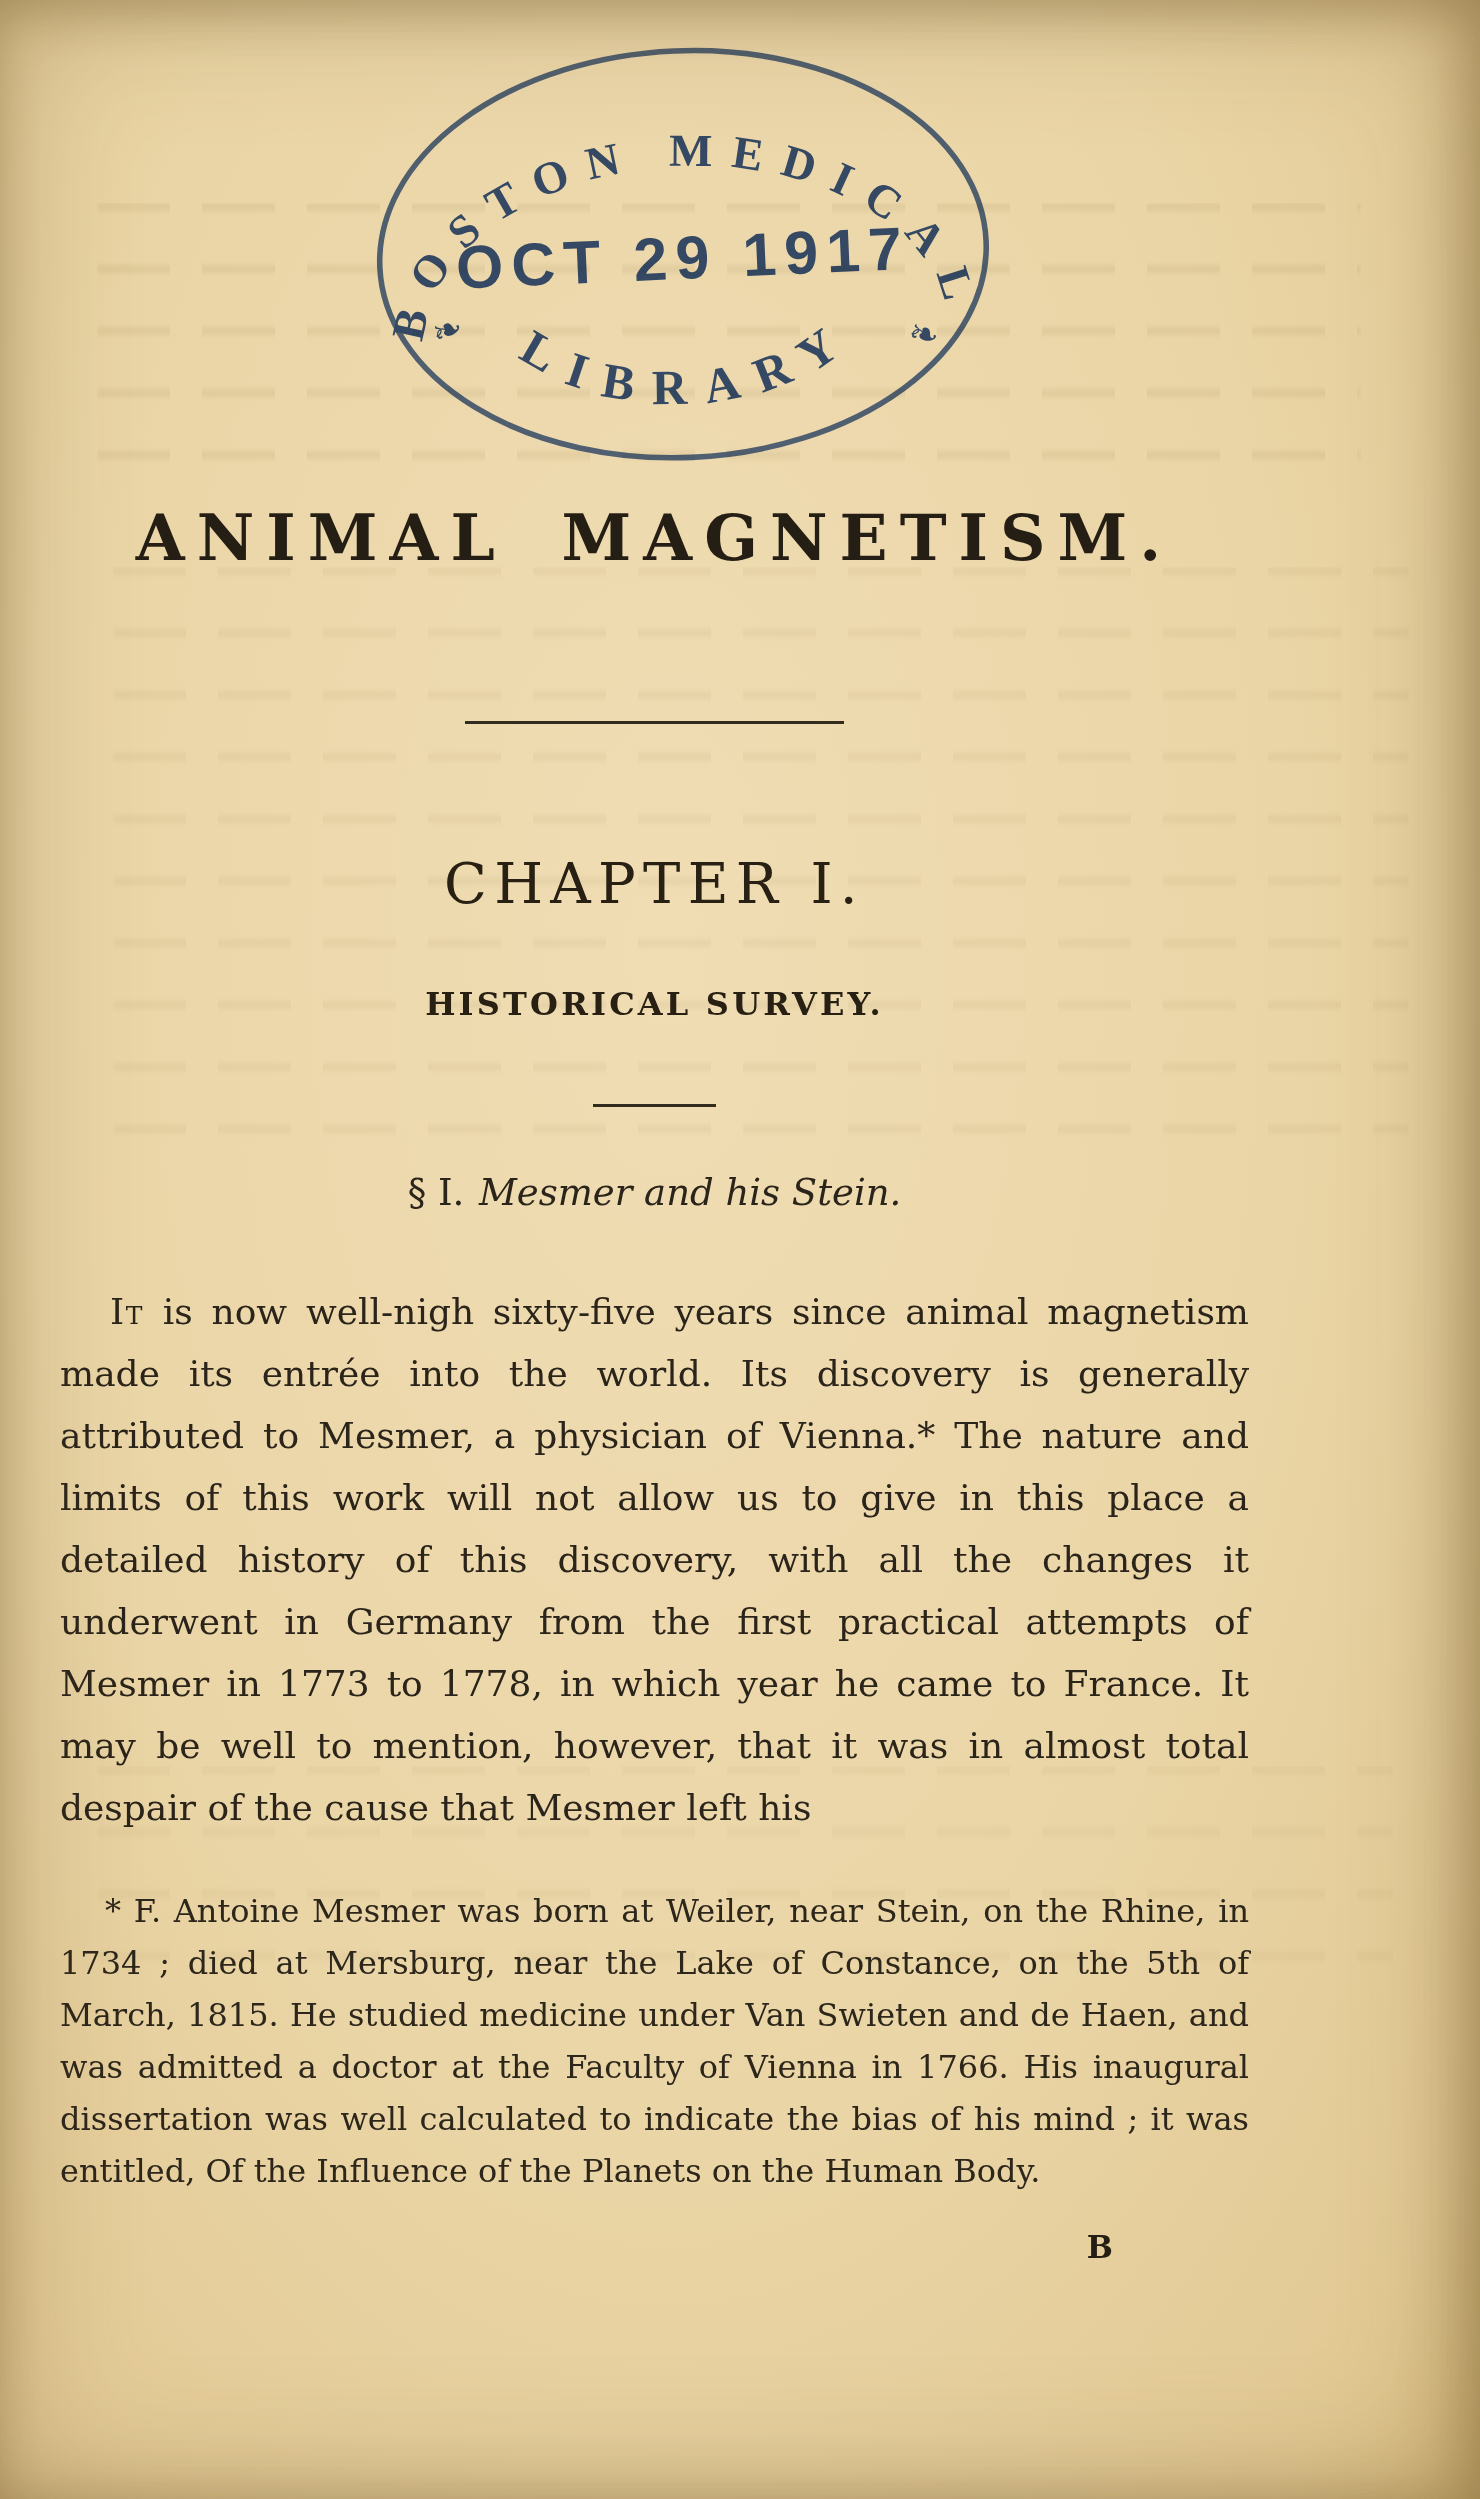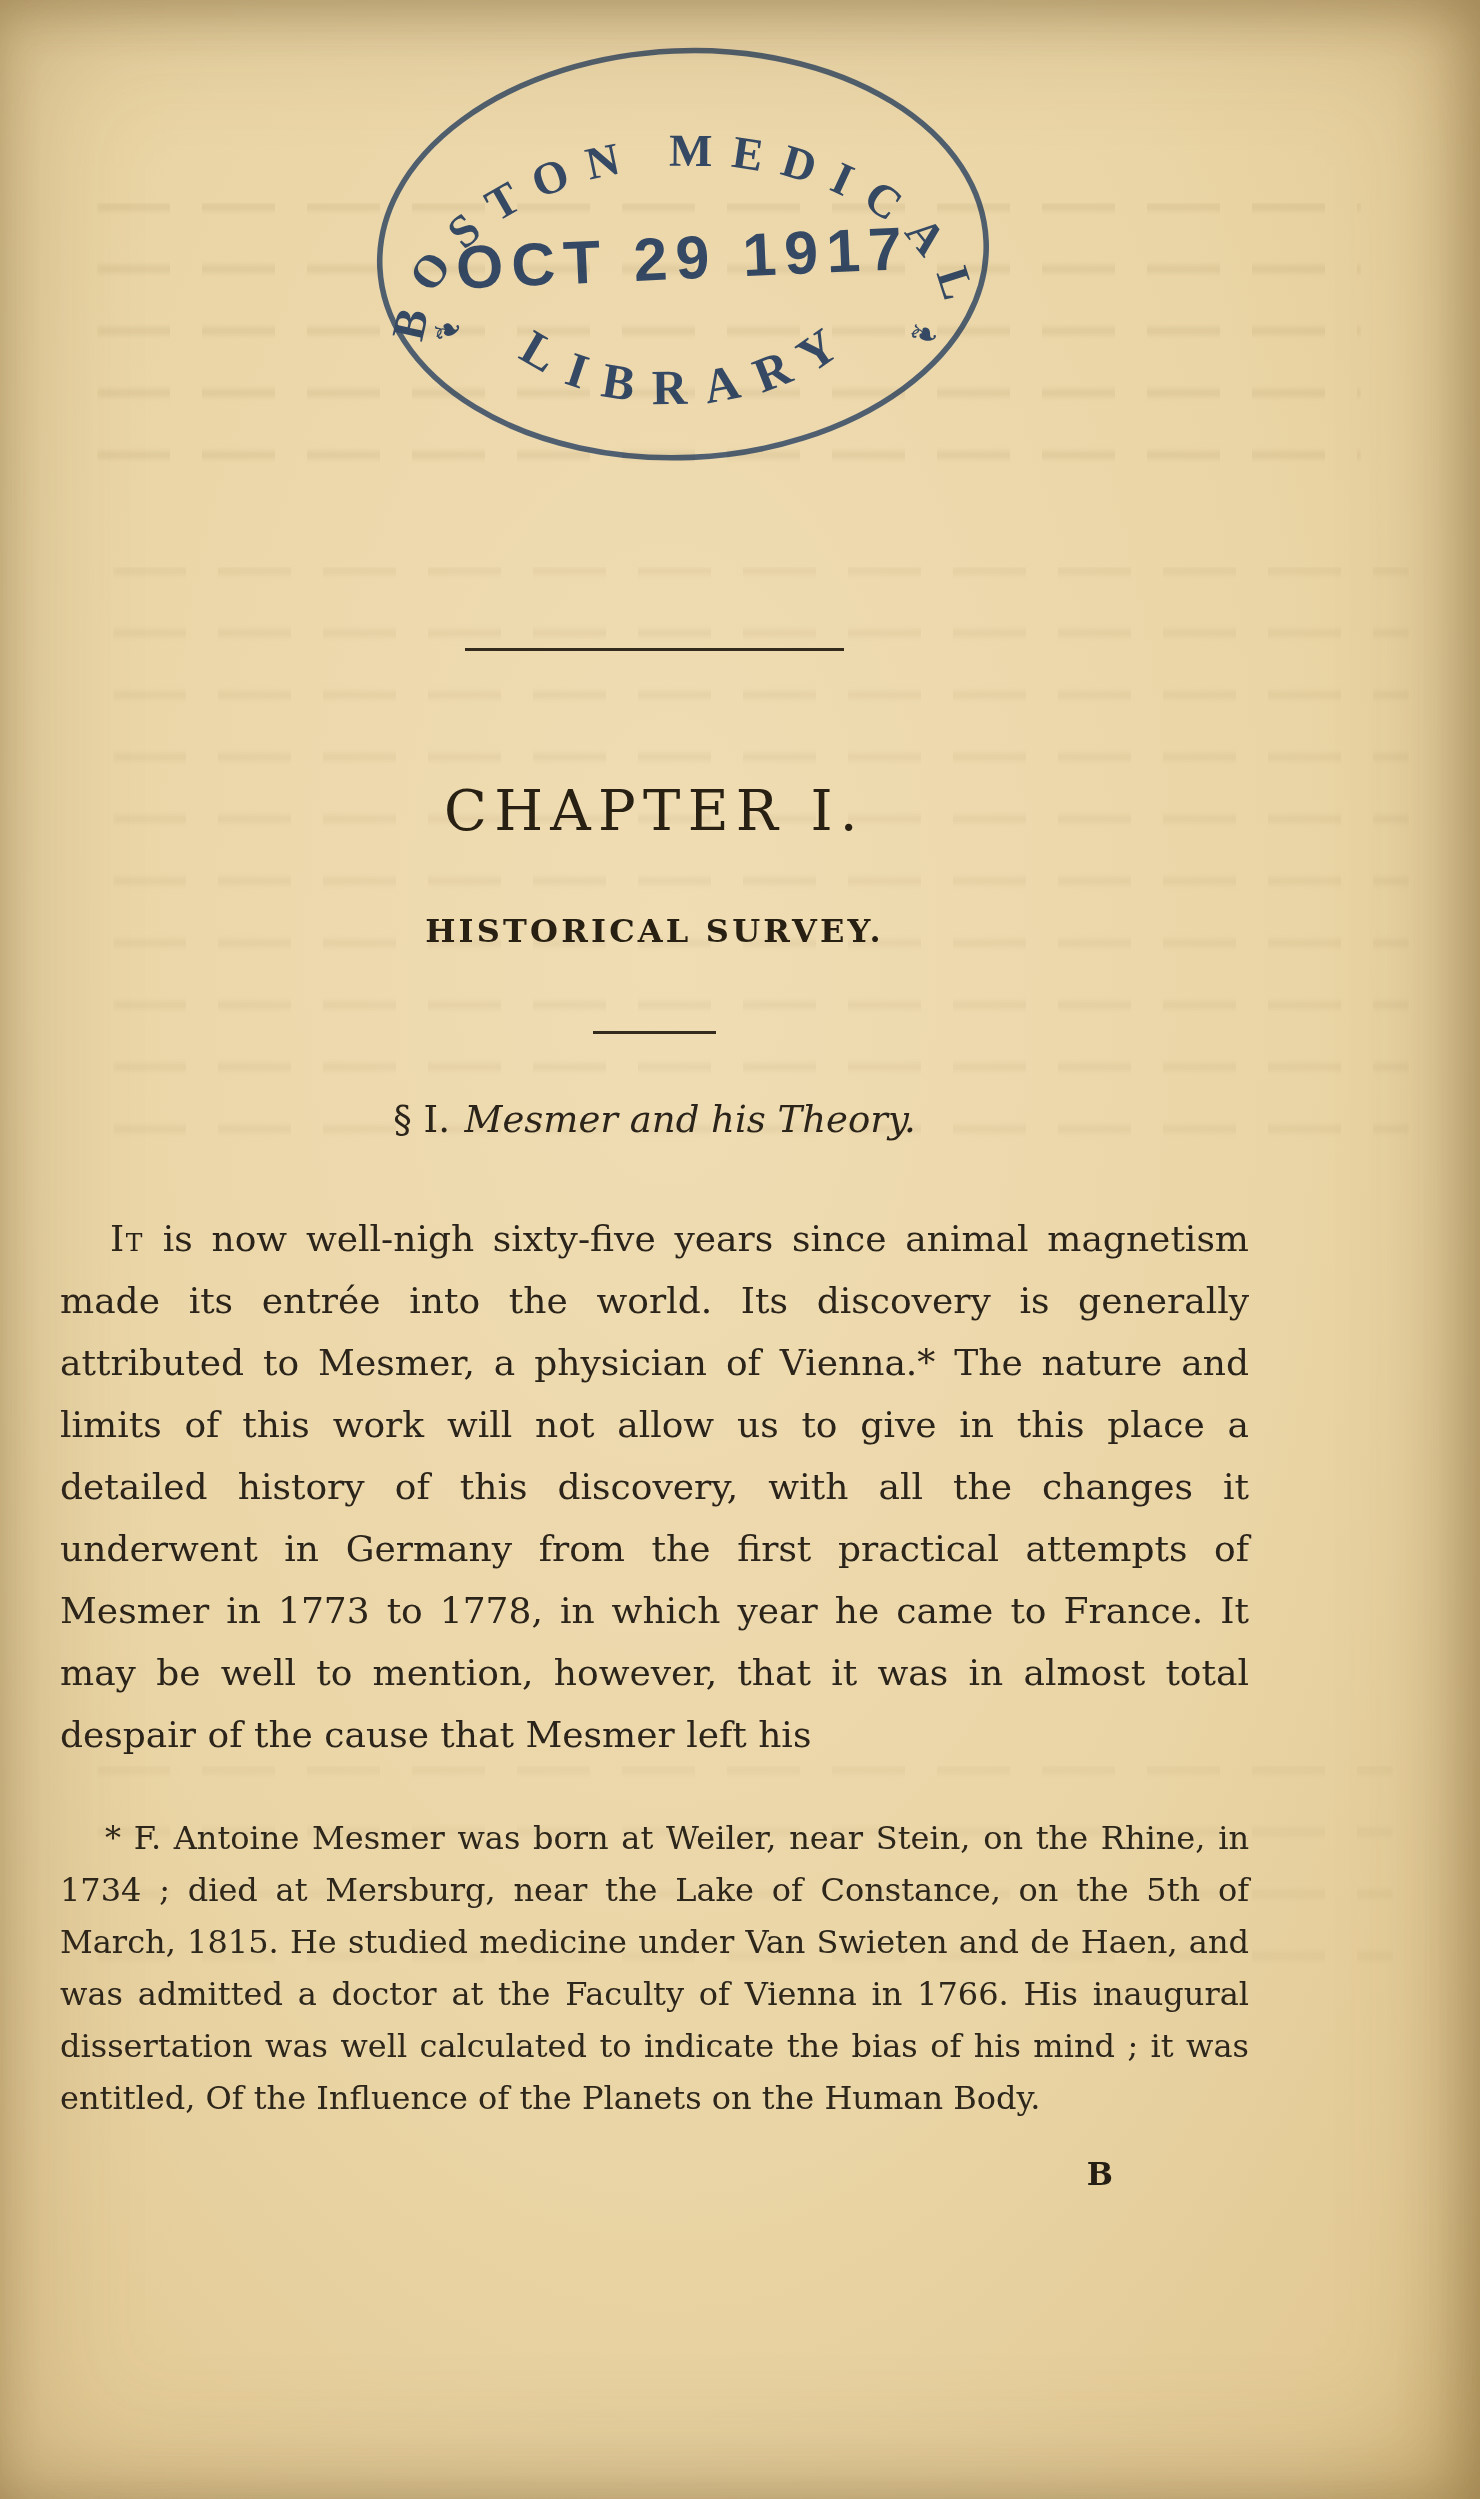--- a/index.html
+++ b/index.html
@@ -129,31 +129,32 @@
       <text class="arc-bot" text-anchor="middle">
         <textPath href="#arcBottom" startOffset="50%">LIBRARY</textPath>
       </text>
       <text class="orn" x="48" y="182" transform="rotate(-18 48 182)">❧</text>
       <text class="orn" x="334" y="192" transform="rotate(14 334 192)">❧</text>
     </svg>
   </div>
 
   <div class="content">
 
+    <div class="title">ANIMAL MAGNETISM.</div>
 
     <div class="rule rule-title"></div>
 
     <div class="chapter">CHAPTER I.</div>
 
     <div class="section">HISTORICAL SURVEY.</div>
 
     <div class="rule rule-section"></div>
 
     <div class="subsection">
-      <span class="sub-prefix">§ I.</span><span class="sub-title">Mesmer and his Theory.</span>
+      <span class="sub-prefix">§ I.</span><span class="sub-title">Mesmer and his Stein.</span>
     </div>
 
     <p class="bodytext"><span class="seg-smallcaps">It</span><span> is now well-nigh sixty-five years since animal magnetism made its </span><span class="seg-italic">entrée</span><span> into the world.  Its discovery is generally attributed to Mesmer, a physician of Vienna.*  The nature and limits of this work will not allow us to give in this place a detailed history of this discovery, with all the changes it underwent in Germany from the first practical attempts of Mesmer in 1773 to 1778, in which year he came to France.  It may be well to mention, however, that it was in almost total despair of the cause that Mesmer left his</span></p>
 
     <p class="footnote"><span>* F. Antoine Mesmer was born at Weiler, near Stein, on the Rhine, in 1734 ; died at Mersburg, near the Lake of Constance, on the 5th of March, 1815.  He studied medicine under Van Swieten and de Haen, and was admitted a doctor at the Faculty of Vienna in 1766.  His inaugural dissertation was well calculated to indicate the bias of his mind ; it was entitled, </span><span class="seg-italic">Of the Influence of the Planets on the Human Body.</span></p>
 
     <div class="signature">B</div>
 
   </div>
 </div>

